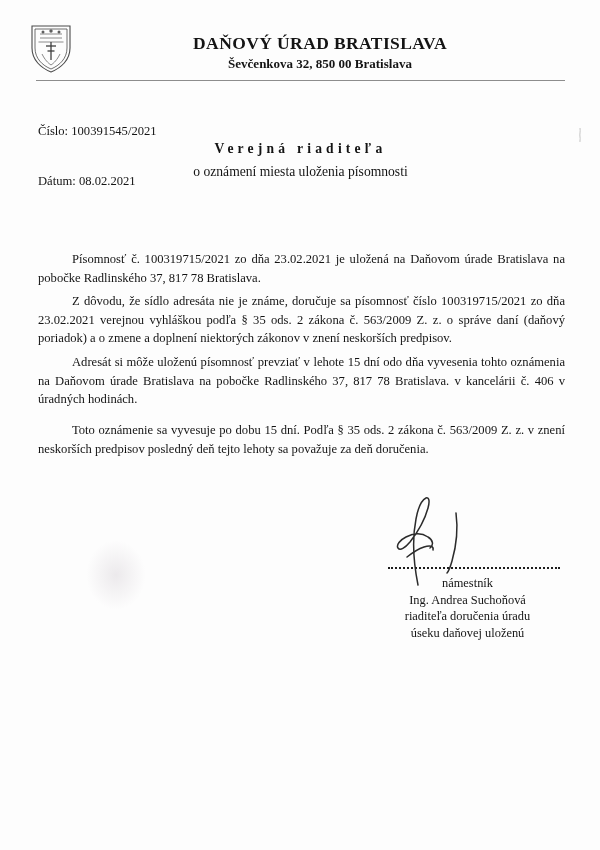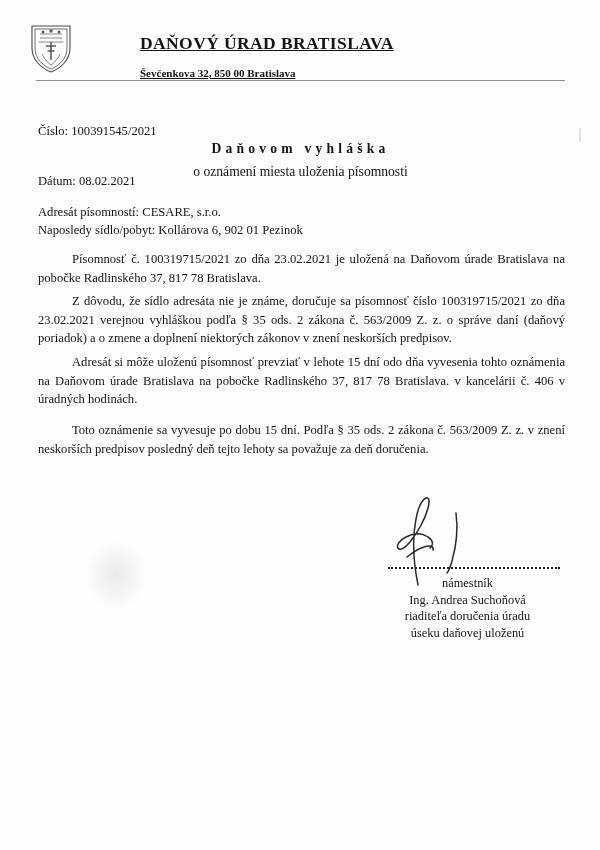--- a/index.html
+++ b/index.html
@@ -28,37 +28,36 @@
   }
   .emblem {
     position: absolute;
     left: 28px;
     top: 22px;
     width: 46px;
     height: 52px;
   }
   .org-block {
     position: absolute;
-    left: 140px;
+    left: 150px;
     top: 33px;
     width: 340px;
-    text-align: left;
-    text-decoration: underline;
+    text-align: center;
   }
   .org-name {
     font-size: 17.5px;
     font-weight: bold;
     letter-spacing: 0.4px;
     line-height: 1.15;
     white-space: nowrap;
   }
   .org-addr {
-    font-size: 11px;
+    font-size: 13px;
     font-weight: bold;
-    margin-top: 14px;
+    margin-top: 3px;
     white-space: nowrap;
   }
   .rule {
     position: absolute;
     left: 36px;
     top: 80px;
     width: 529px;
     height: 0;
     border-top: 1px solid #8d8d8d;
   }
@@ -215,28 +214,24 @@
       <path d="M2 0 C2.6 4 1.4 6 2 9 C2.4 11 1.8 13 2 14" stroke="#8a8a8a" stroke-width="1" fill="none"></path>
     </svg>
   </div>
 
   <div class="refblock">
     <div>Číslo: 100391545/2021</div>
     <div>Dátum: 08.02.2021</div>
   </div>
 
   <div class="title-wrap">
-    <div class="title-main">Daňovom vyhláška</div>
+    <div class="title-main">Verejná riaditeľa</div>
     <div class="title-sub">o oznámení miesta uloženia písomnosti</div>
   </div>
 
-  <div class="addressee">
-    <div>Adresát písomností: CESARE, s.r.o.</div>
-    <div>Naposledy sídlo/pobyt: Kollárova 6, 902 01 Pezinok</div>
-  </div>
 
   <div class="body-text" style="top:250px;">
     <p>Písomnosť č. 100319715/2021 zo dňa 23.02.2021 je uložená na Daňovom úrade Bratislava na pobočke Radlinského 37, 817 78 Bratislava.</p>
   </div>
 
   <div class="body-text" style="top:292px;">
     <p>Z dôvodu, že sídlo adresáta nie je známe, doručuje sa písomnosť  číslo 100319715/2021 zo dňa 23.02.2021 verejnou vyhláškou podľa § 35 ods. 2  zákona č. 563/2009 Z. z. o správe daní (daňový poriadok) a o zmene a doplnení niektorých zákonov v znení neskorších predpisov.</p>
   </div>
 
   <div class="body-text" style="top:353px;">

